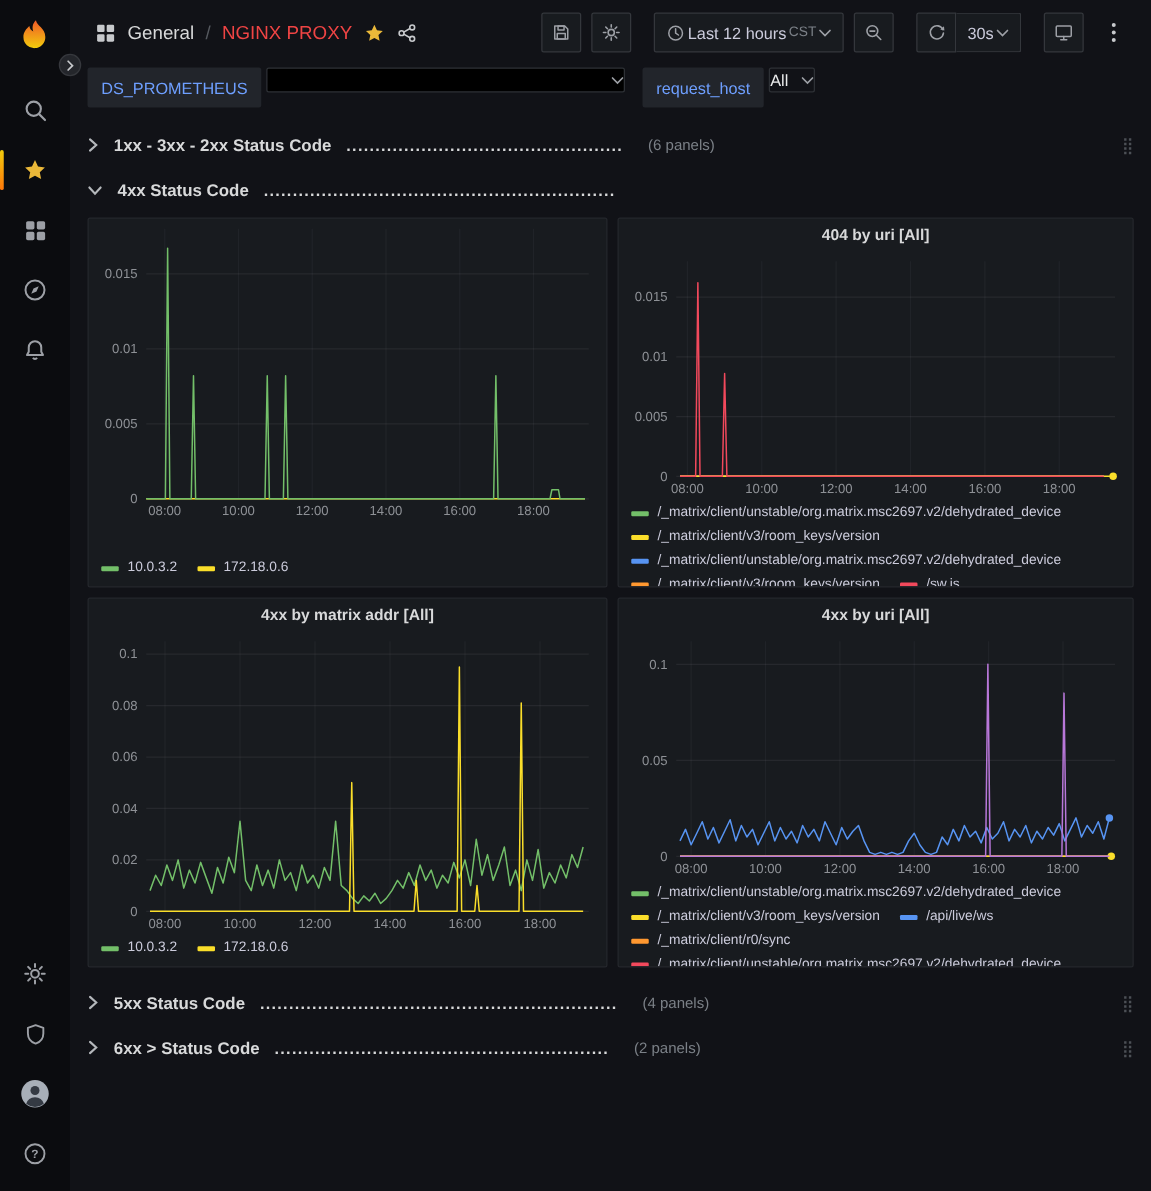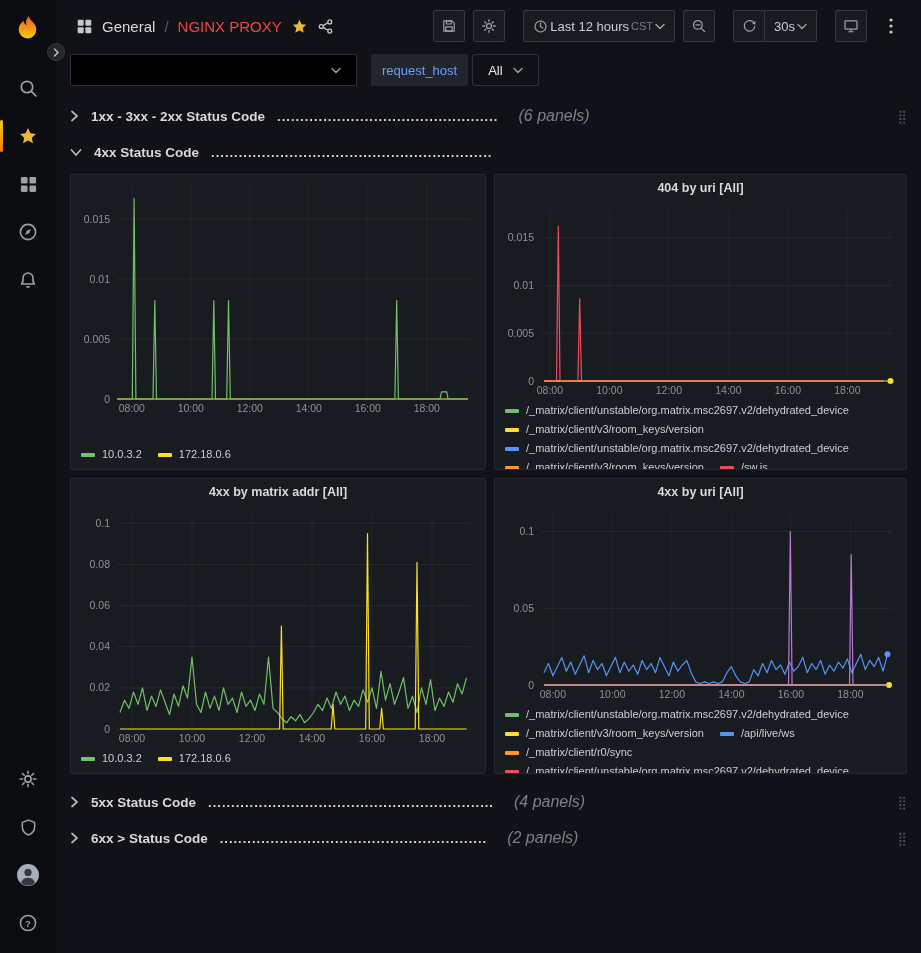--- a/index.html
+++ b/index.html
@@ -26,29 +26,29 @@
   .btn-group{display:flex}
   .btn-group .tbtn:first-child{border-radius:2px 0 0 2px}
   .btn-group .tbtn:last-child{border-radius:0 2px 2px 0;border-left:none}
   .tz{color:#7b8087;font-size:11px}
   .kebab{border:none;background:none;width:24px}
   .gap-l{margin-left:10px}
   
   .subnav{display:flex;align-items:center;padding:2px 14px 8px;gap:14px}
   .var-group{display:flex;align-items:stretch;gap:4px}
   .var-label{height:32px;display:flex;align-items:center;padding:0 11px;background:#22252b;border-radius:2px;color:#6e9fff;font-size:13px}
-  .var-value{height:32px;display:flex;align-items:center;justify-content:space-between;gap:10px;padding:0 15px;background:#111217;border:1px solid #2e3136;border-radius:2px;color:#e9eaeb;cursor:pointer}
+  .var-value{height:20px;display:flex;align-items:center;justify-content:space-between;gap:10px;padding:0 0;background:#111217;border:1px solid #2e3136;border-radius:2px;color:#e9eaeb;cursor:pointer}
   .var-value.redacted{background:#000;border-color:#2e3136;width:287px}
   .caret{color:#9da0a6}
   
   .row-header{margin:8px 14px 0;height:28px;display:flex;align-items:center;gap:12px;cursor:pointer;color:#d8d9da}
   .row-chevron{color:#b4b7bb;display:flex}
   .row-title{font-weight:bold;font-size:13.5px;white-space:nowrap}
   .row-dots{font-weight:bold;letter-spacing:1px;white-space:nowrap;overflow:hidden;color:#d8d9da}
-  .row-count{font-style:italic;color:#7b8087;font-size:16px;margin-left:8px;white-space:nowrap}
+  .row-count{color:#7b8087;font-size:12px;margin-left:8px;white-space:nowrap}
   .row-drag{margin-left:auto;color:#4c5056;font-size:13px;cursor:grab;line-height:1}
   
   .panel-grid{margin:8px 14px 0;display:grid;grid-template-columns:416px 1fr;gap:8px}
   .panel{background:#181b1f;border:1px solid #25272c;border-radius:2px;height:296px;display:flex;flex-direction:column;overflow:hidden}
   .panel-title{height:26px;flex:none;display:flex;align-items:center;justify-content:center;font-size:12.5px;font-weight:bold;color:#d8d9da;cursor:pointer}
   .panel-chart{flex:1;position:relative}
   .panel-chart svg{position:absolute;left:0;top:0}
   .panel-legend{flex:none;padding:2px 10px 4px;overflow:hidden;font-size:11px;line-height:19px;display:flex;flex-wrap:wrap;column-gap:16px;align-content:flex-start}
   .legend-short{height:26px}
   .legend-tall{height:70px}
@@ -243,20 +243,21 @@
             <circle cx="2" cy="2" r="1.6"></circle>
             <circle cx="2" cy="8" r="1.6"></circle>
             <circle cx="2" cy="14" r="1.6"></circle>
           </svg>
       </div>
     </div>
   </div>
 
   <div class="subnav">
     <div class="var-group">
+      <div class="var-label">DS_PROMETHEUS</div>
       <div class="var-value redacted">
         <span></span>
         <span class="caret">
           <svg width="10" height="7" viewBox="0 0 10 7" fill="none" stroke="currentColor" stroke-width="1.4" stroke-linecap="round">
               <path d="M1 1.4l4 4 4-4"></path>
             </svg>
         </span>
       </div>
     </div>
     <div class="var-group">

